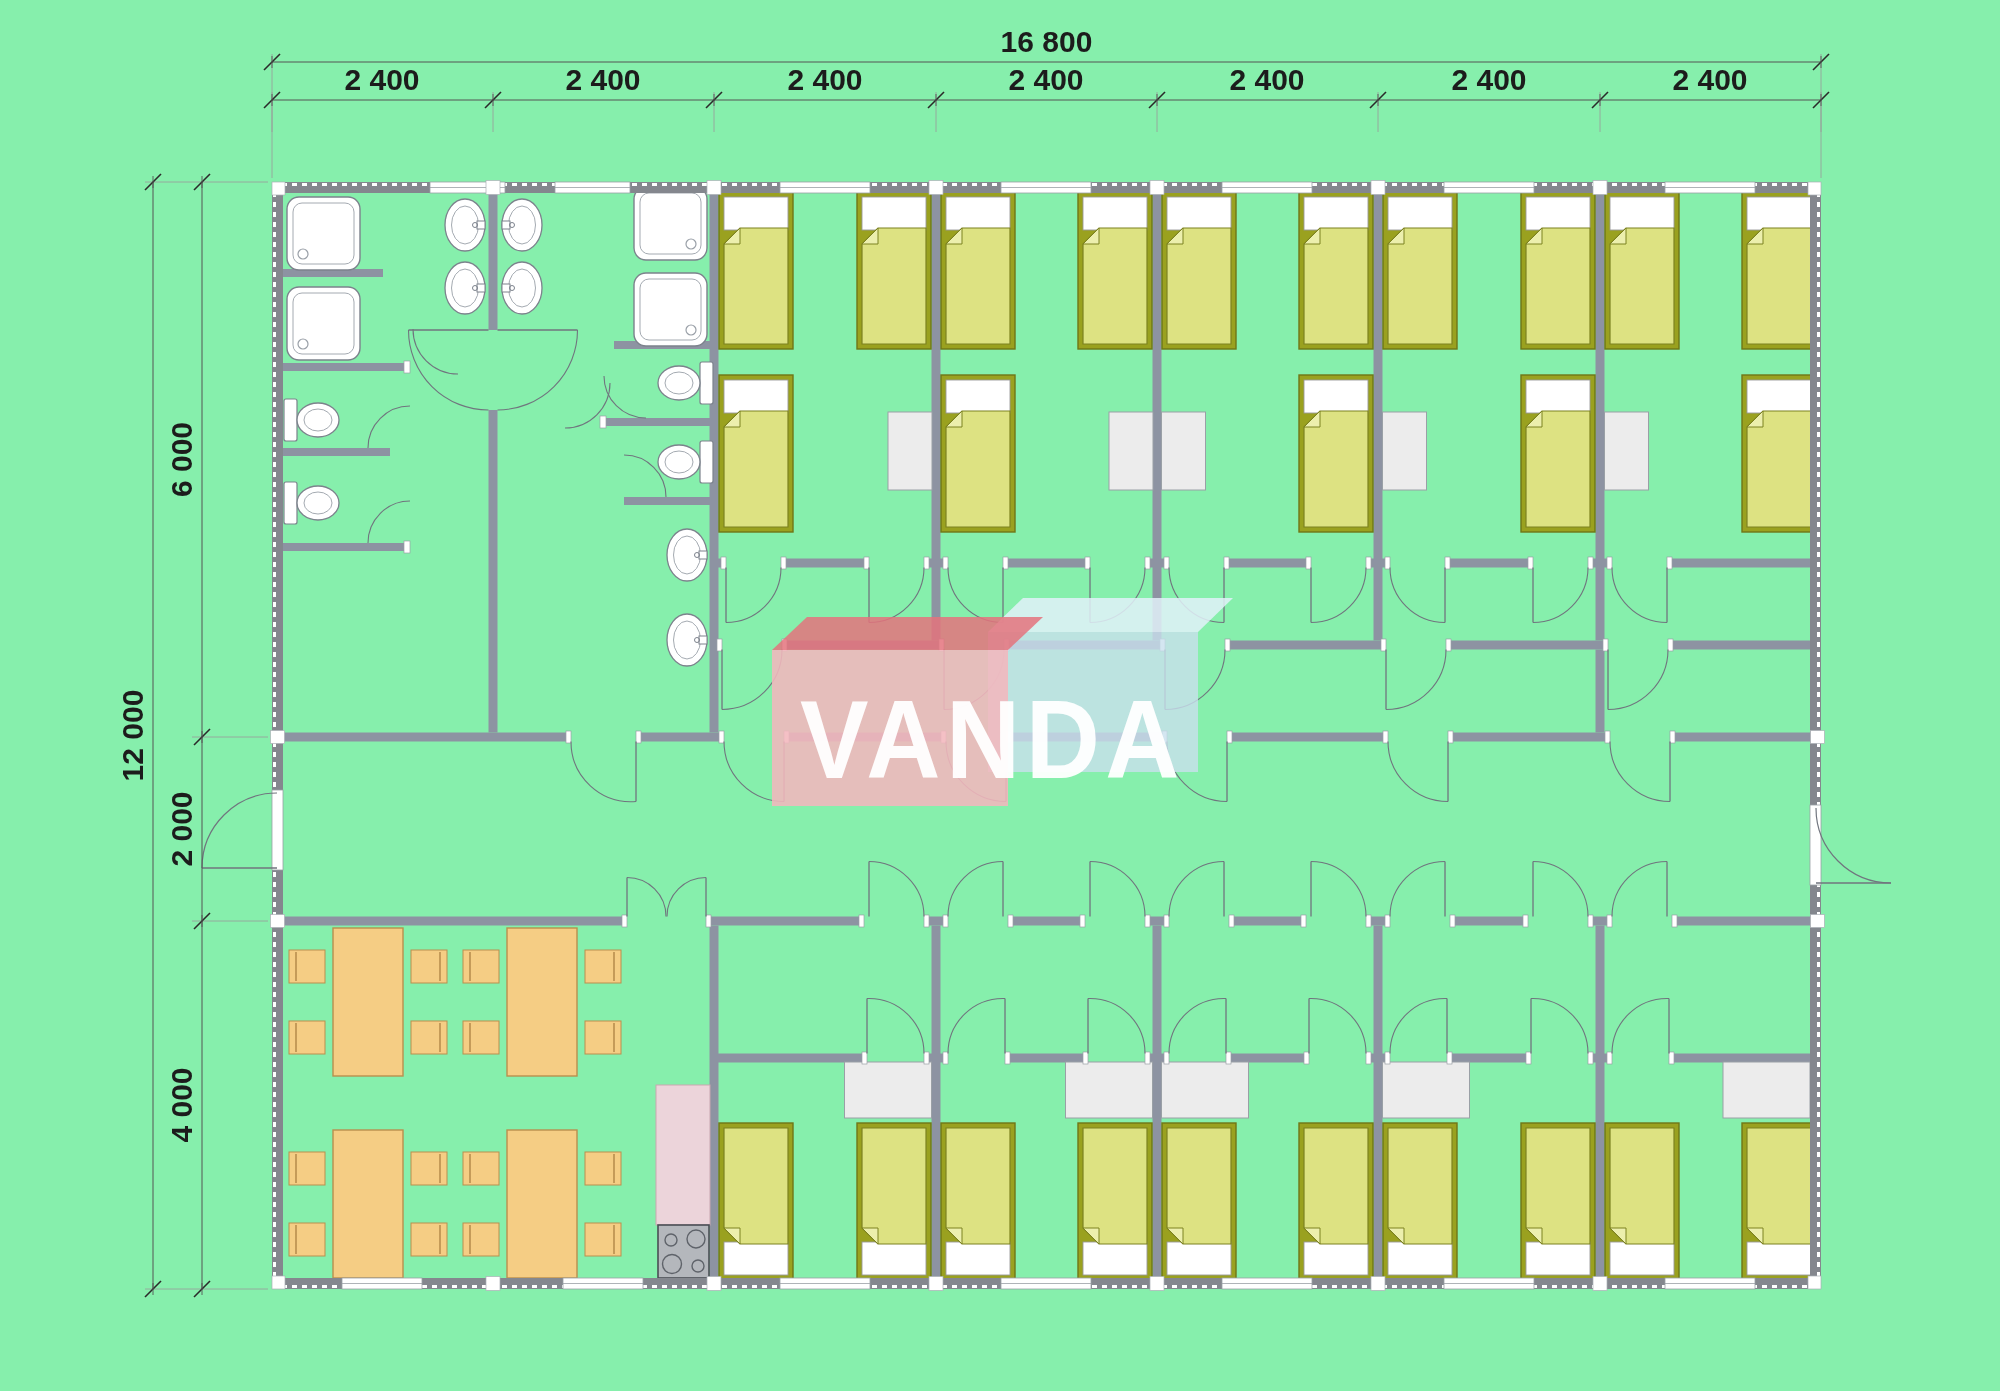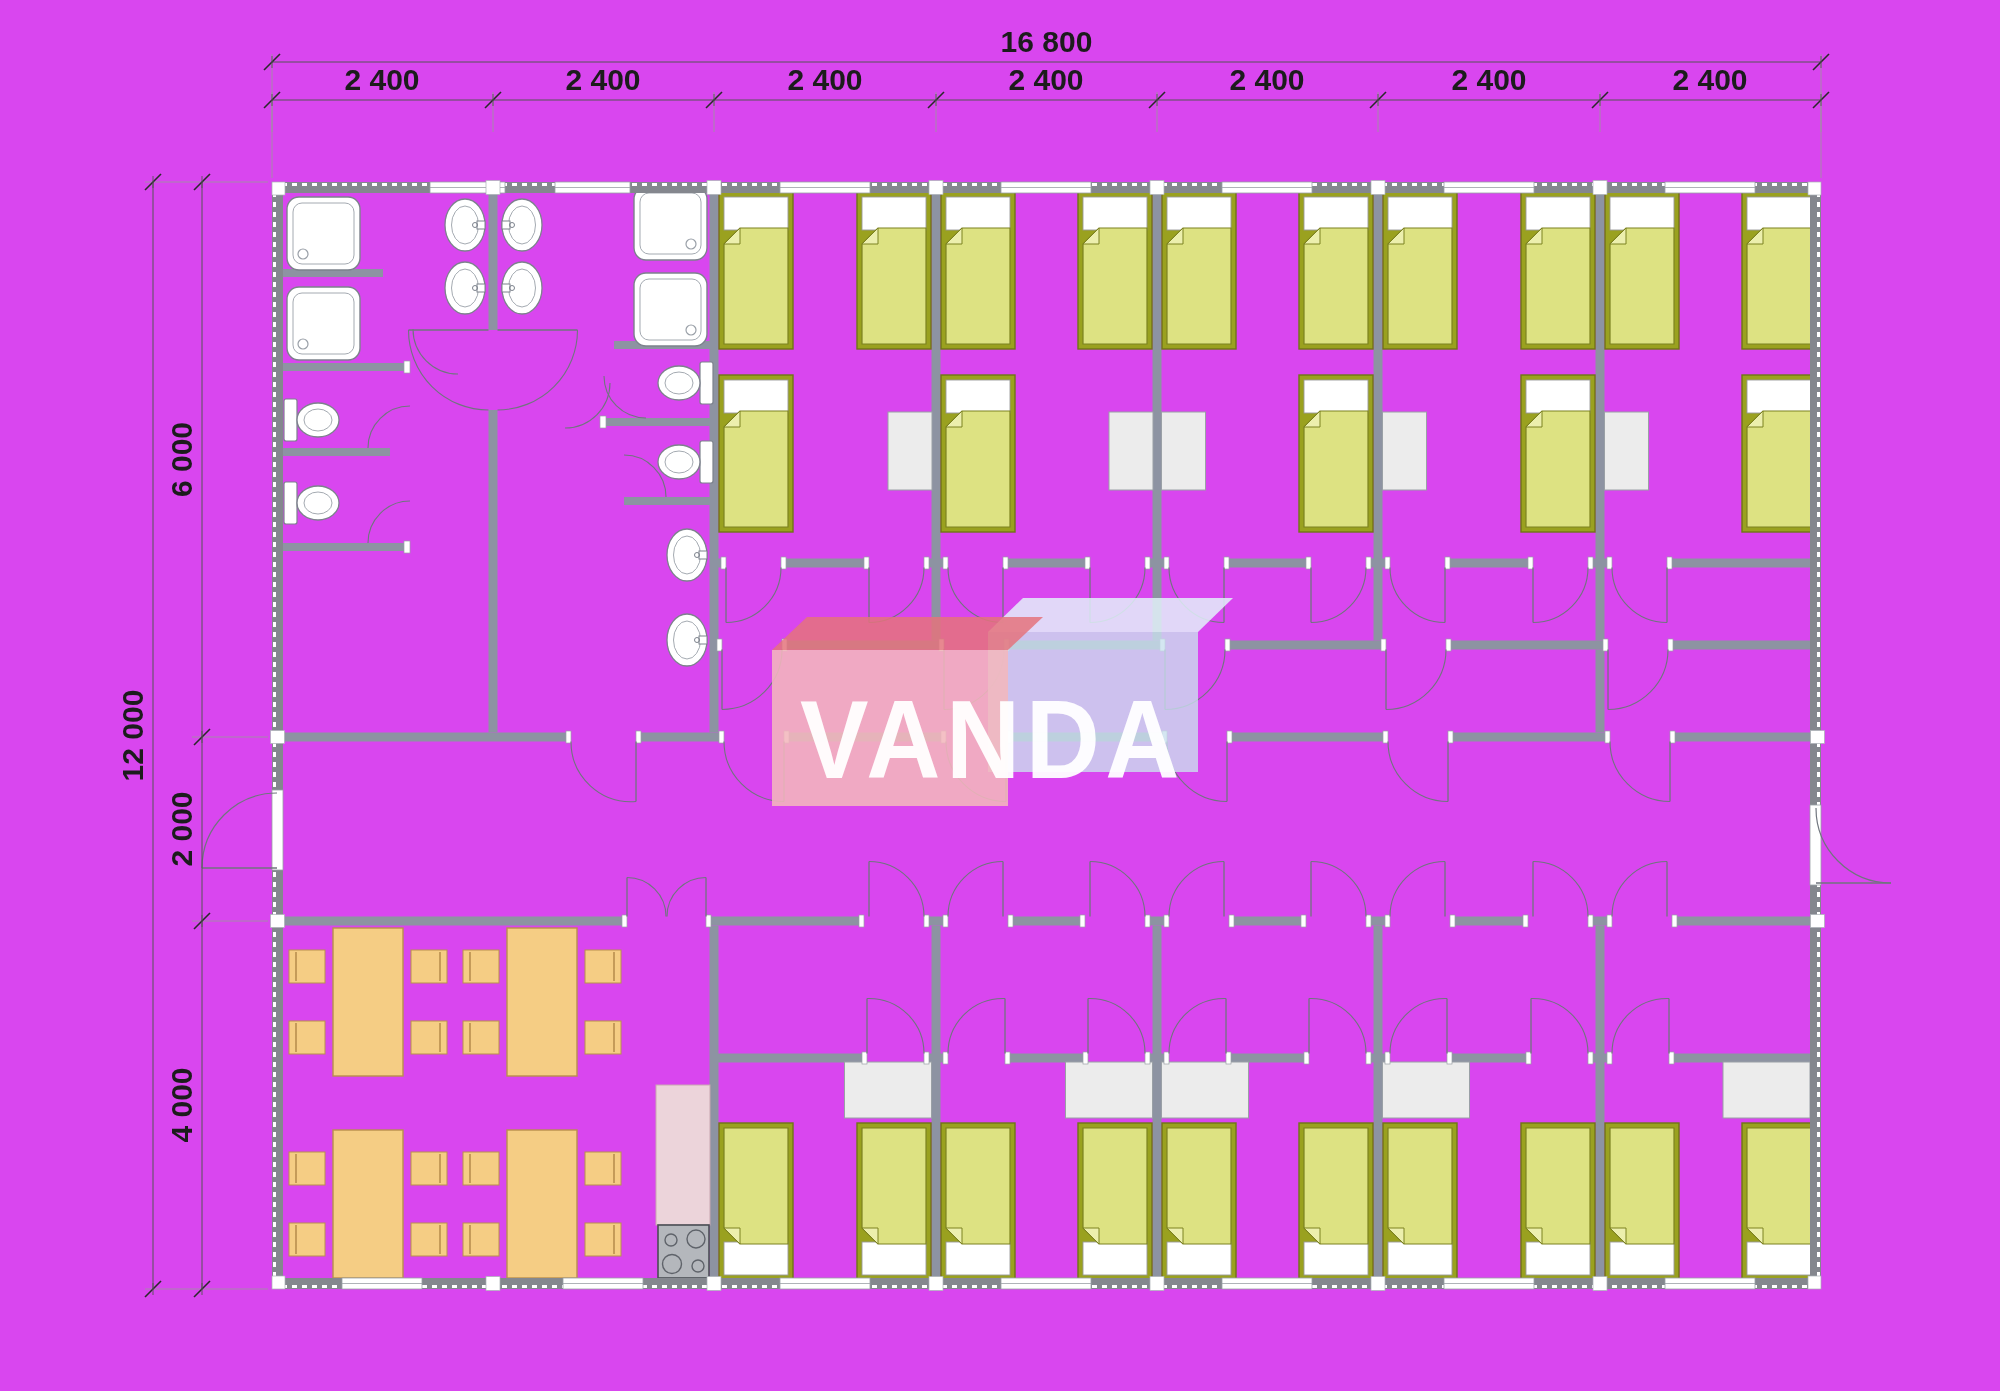--- a/index.html
+++ b/index.html
@@ -1,16 +1,16 @@
 <!DOCTYPE html>
 <html><head>
 <meta charset="utf-8">
 <style>
   html,body{margin:0;padding:0;background:#ffffff;}
-  .stage{position:relative;width:2000px;height:1391px;background:#d946ef;overflow:hidden;
+  .stage{position:relative;width:2000px;height:1391px;background:#86efac;overflow:hidden;
          font-family:"Liberation Sans",sans-serif;}
   svg{position:absolute;left:0;top:0;}
   text{font-family:"Liberation Sans",sans-serif;}
 </style>
 </head>
 <body>
 
 <div class="stage">
   <svg id="plan" width="2000" height="1391" viewBox="0 0 2000 1391">
       <g>

